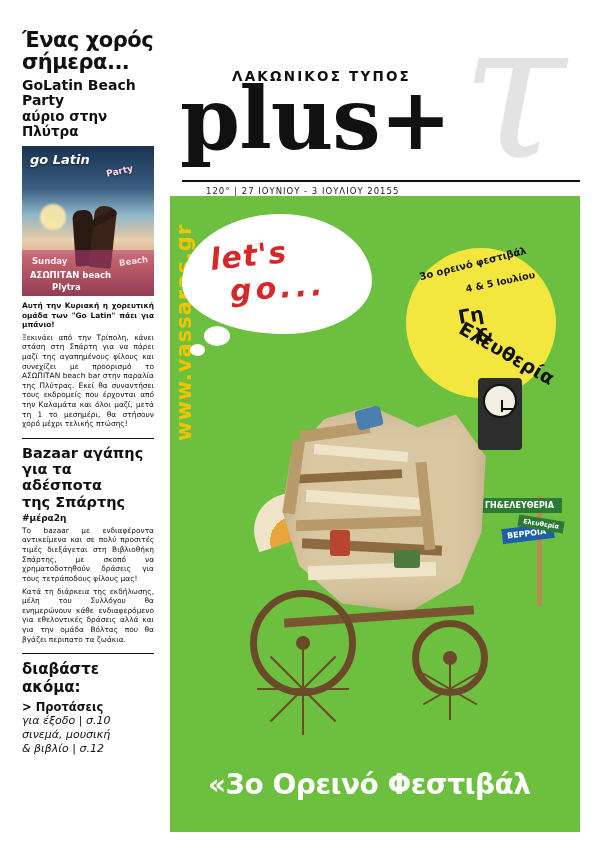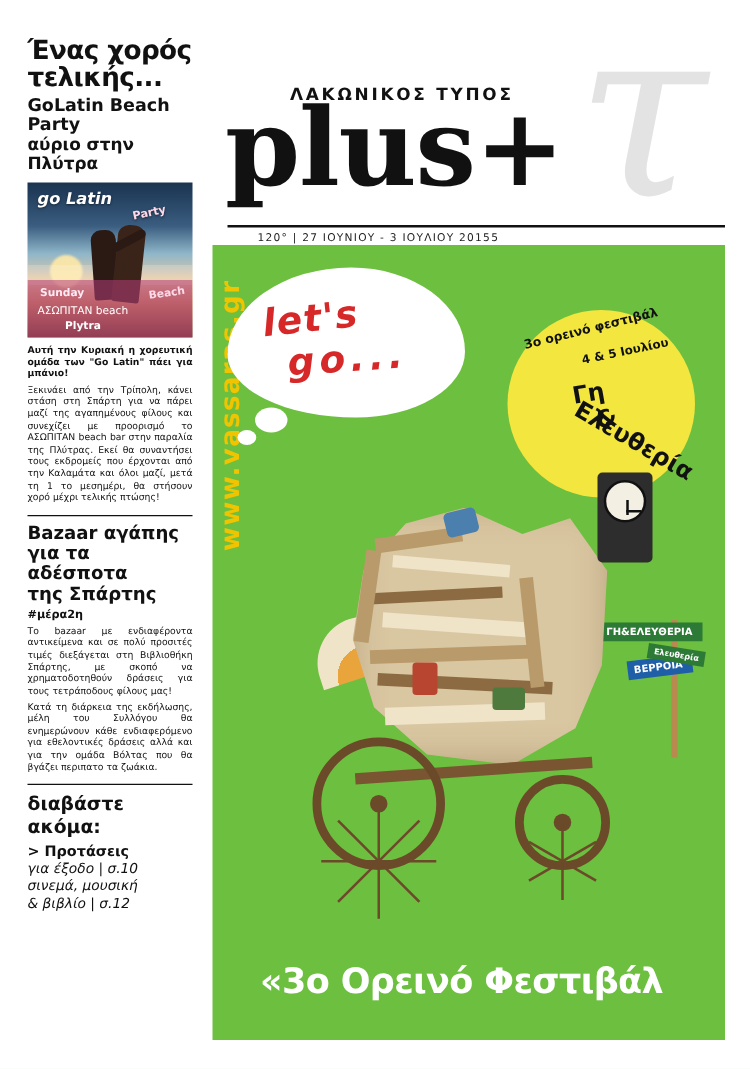--- a/index.html
+++ b/index.html
@@ -96,21 +96,21 @@
     font-size: 13.5px;
     line-height: 1.12;
     font-weight: bold;
     color: #111;
   }
 
   
   .photo {
     position: relative;
     margin-top: 7px;
-    width: 132px; height: 124px;
+    width: 132px; height: 150px;
     overflow: hidden;
     background: linear-gradient(#1a3350 0%, #3a5d80 28%, #8fb6c9 46%, #e6c9a4 62%, #c98a5a 78%, #6a3f2a 100%);
   }
   .photo .sun {
     position: absolute; left: 18px; top: 58px;
     width: 26px; height: 26px; border-radius: 50%;
     background: #ffe9a8; filter: blur(1px); opacity: .9;
   }
   .photo .sea {
     position: absolute; left: 0; bottom: 42px; width: 100%; height: 16px;
@@ -150,21 +150,21 @@
   .photo-band {
     position: absolute; left: 0; bottom: 0; width: 100%; height: 46px;
     background: rgba(180, 60, 120, 0.55);
   }
   .photo-b1 {
     position: absolute; left: 10px; bottom: 30px;
     color: #ffe9f4; font-size: 8.5px; font-weight: bold;
   }
   .photo-b2 {
     position: absolute; left: 8px; bottom: 16px;
-    color: #fff; font-size: 8.5px; font-weight: normal;
+    color: #fff; font-size: 8.5px; font-weight: bold;
   }
   .photo-b3 {
     position: absolute; left: 30px; bottom: 4px;
     color: #fff; font-size: 8.5px; font-weight: bold;
   }
   .photo-b4 {
     position: absolute; right: 6px; bottom: 30px;
     color: #ffd9e8; font-size: 8.5px; font-weight: bold;
     transform: rotate(-8deg);
   }
@@ -414,21 +414,21 @@
   <div class="masthead">
     <div class="mast-ghost">τ</div>
     <div class="mast-kicker">ΛΑΚΩΝΙΚΟΣ ΤΥΠΟΣ</div>
     <div class="mast-title">plus+</div>
     <div class="mast-rule"></div>
     <div class="mast-issue">120° | 27 ΙΟΥΝΙΟΥ - 3 ΙΟΥΛΙΟΥ 20155</div>
   </div>
 
   <div class="leftcol">
 
-    <div class="lead-head">Ένας χορός τελικής...</div>
+    <div class="lead-head">Ένας χορός σήμερα...</div>
     <div class="lead-sub">GoLatin Beach Party</div>
     <div class="lead-sub2">αύριο στην Πλύτρα</div>
 
     <div class="photo">
       <div class="sun"></div>
       <div class="sea"></div>
       <div class="fig"></div>
       <div class="fig2"></div>
       <div class="arm"></div>
       <div class="photo-band"></div>

